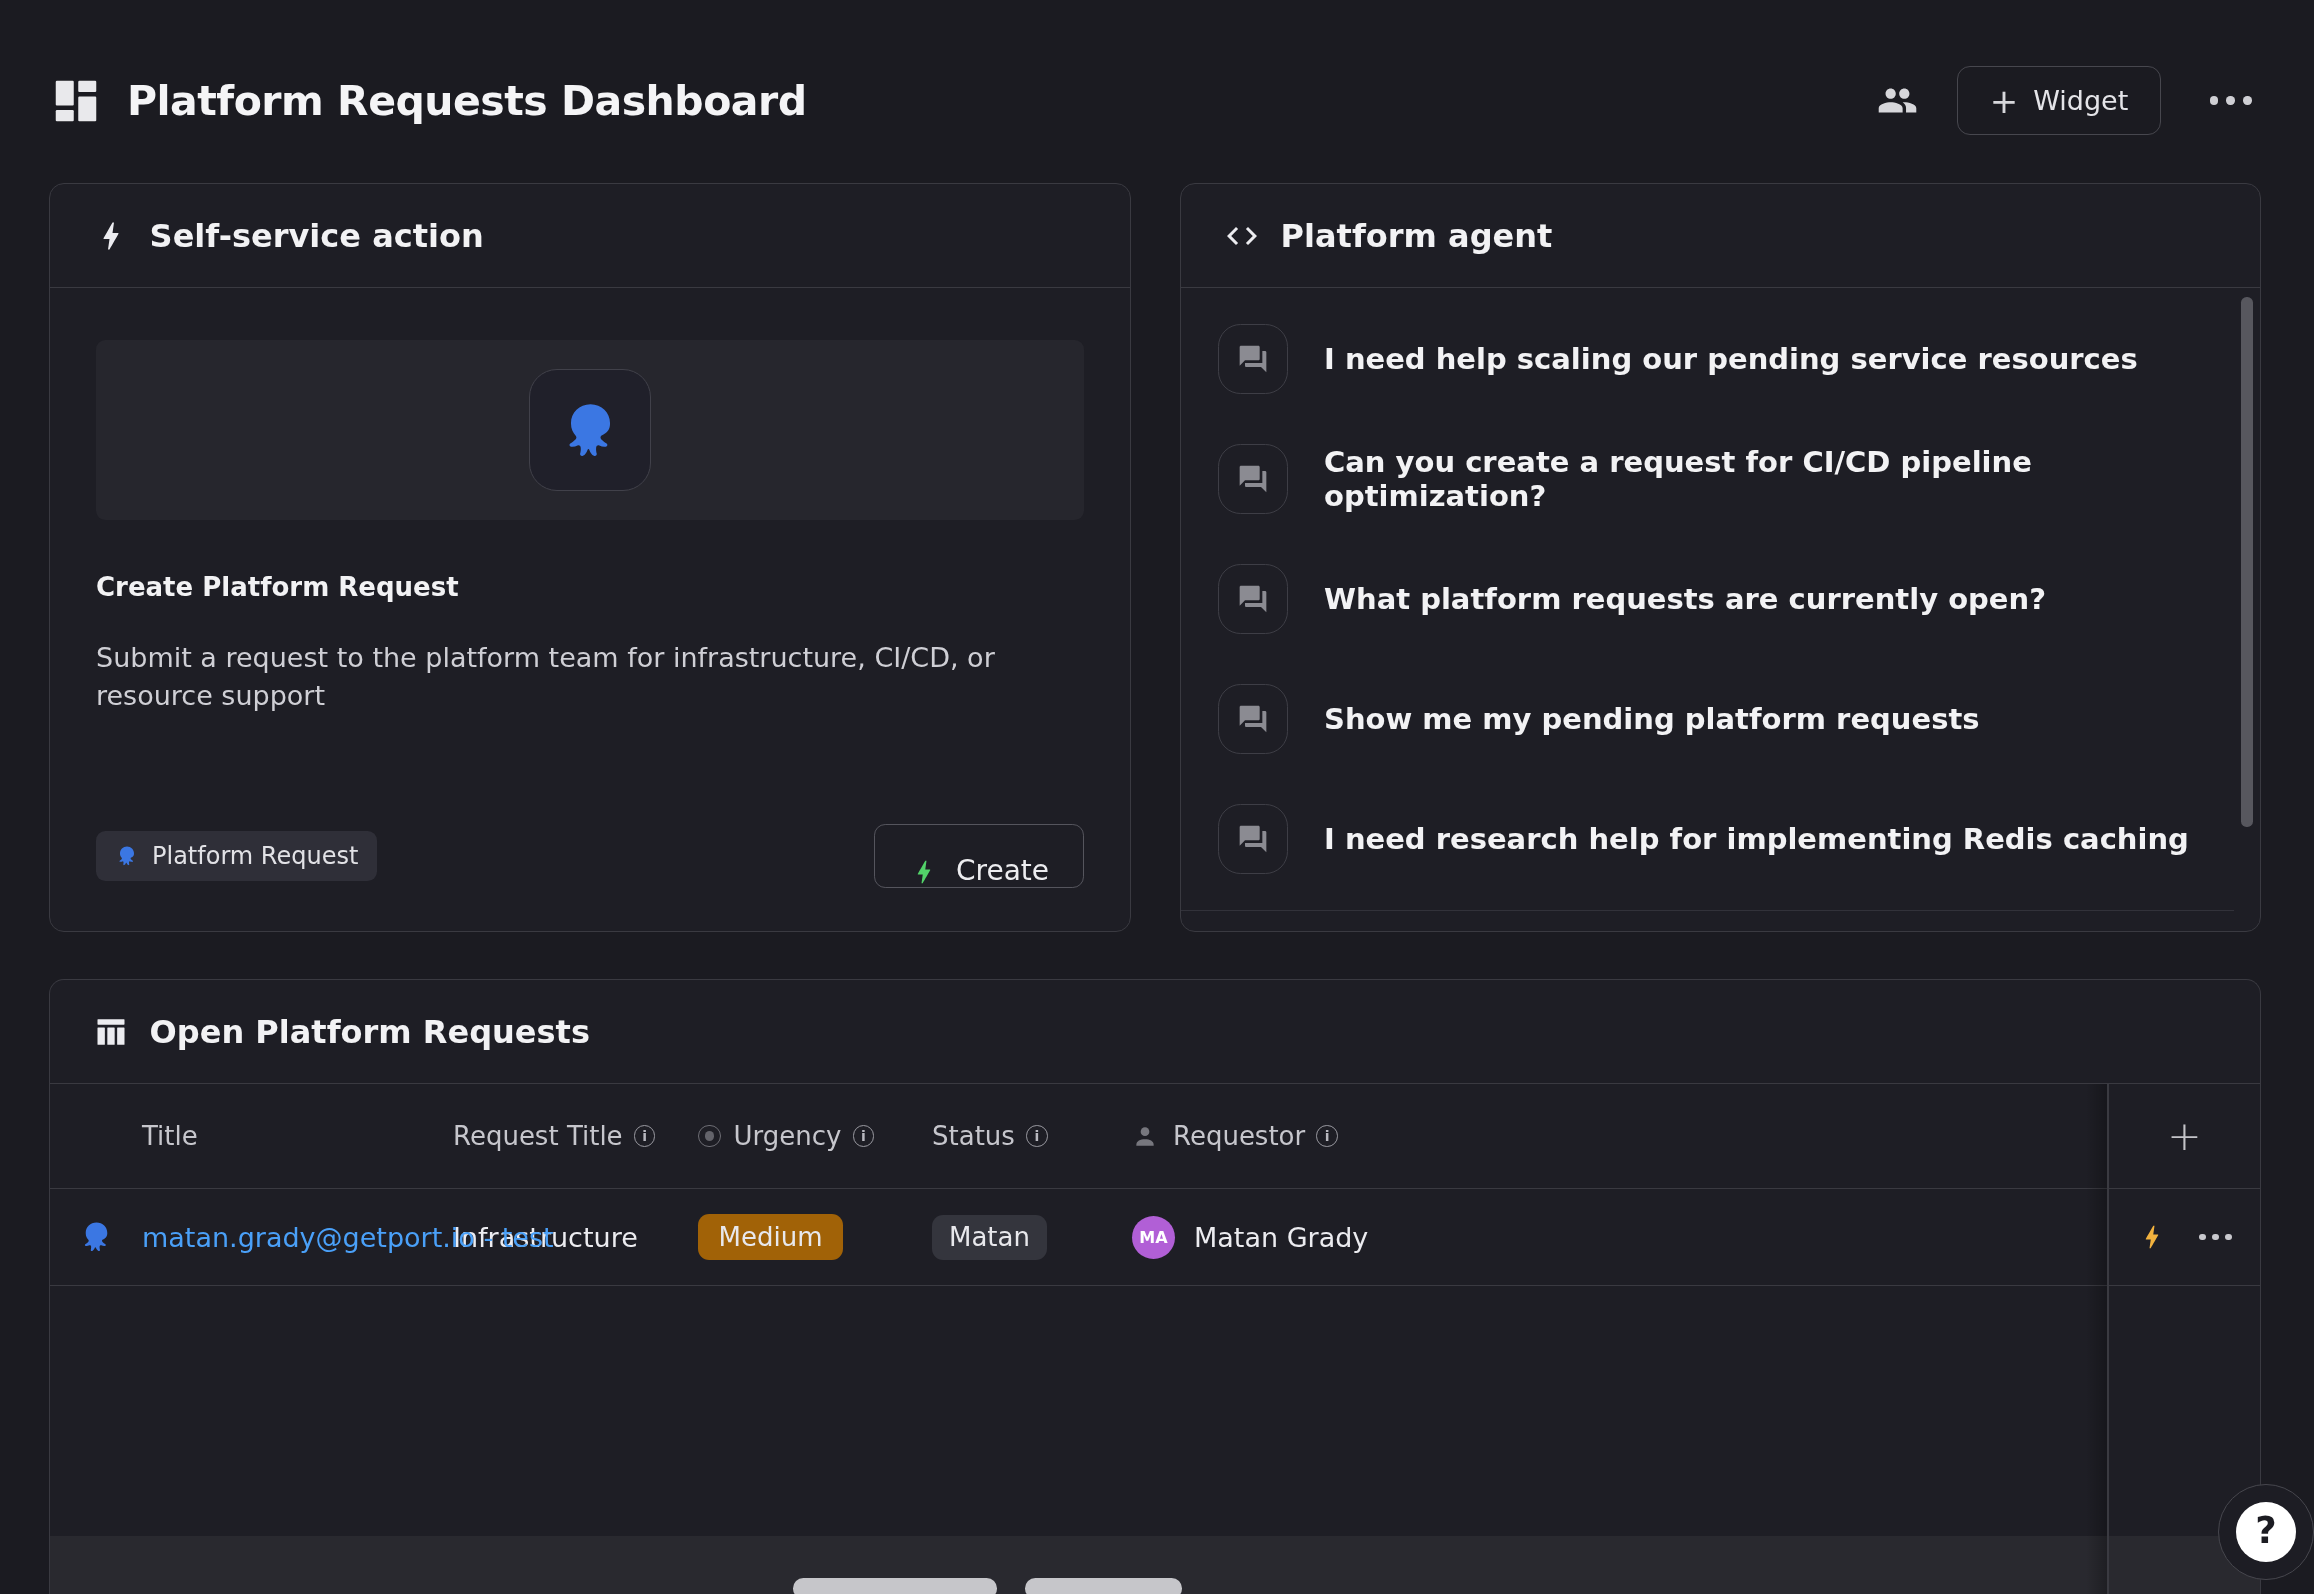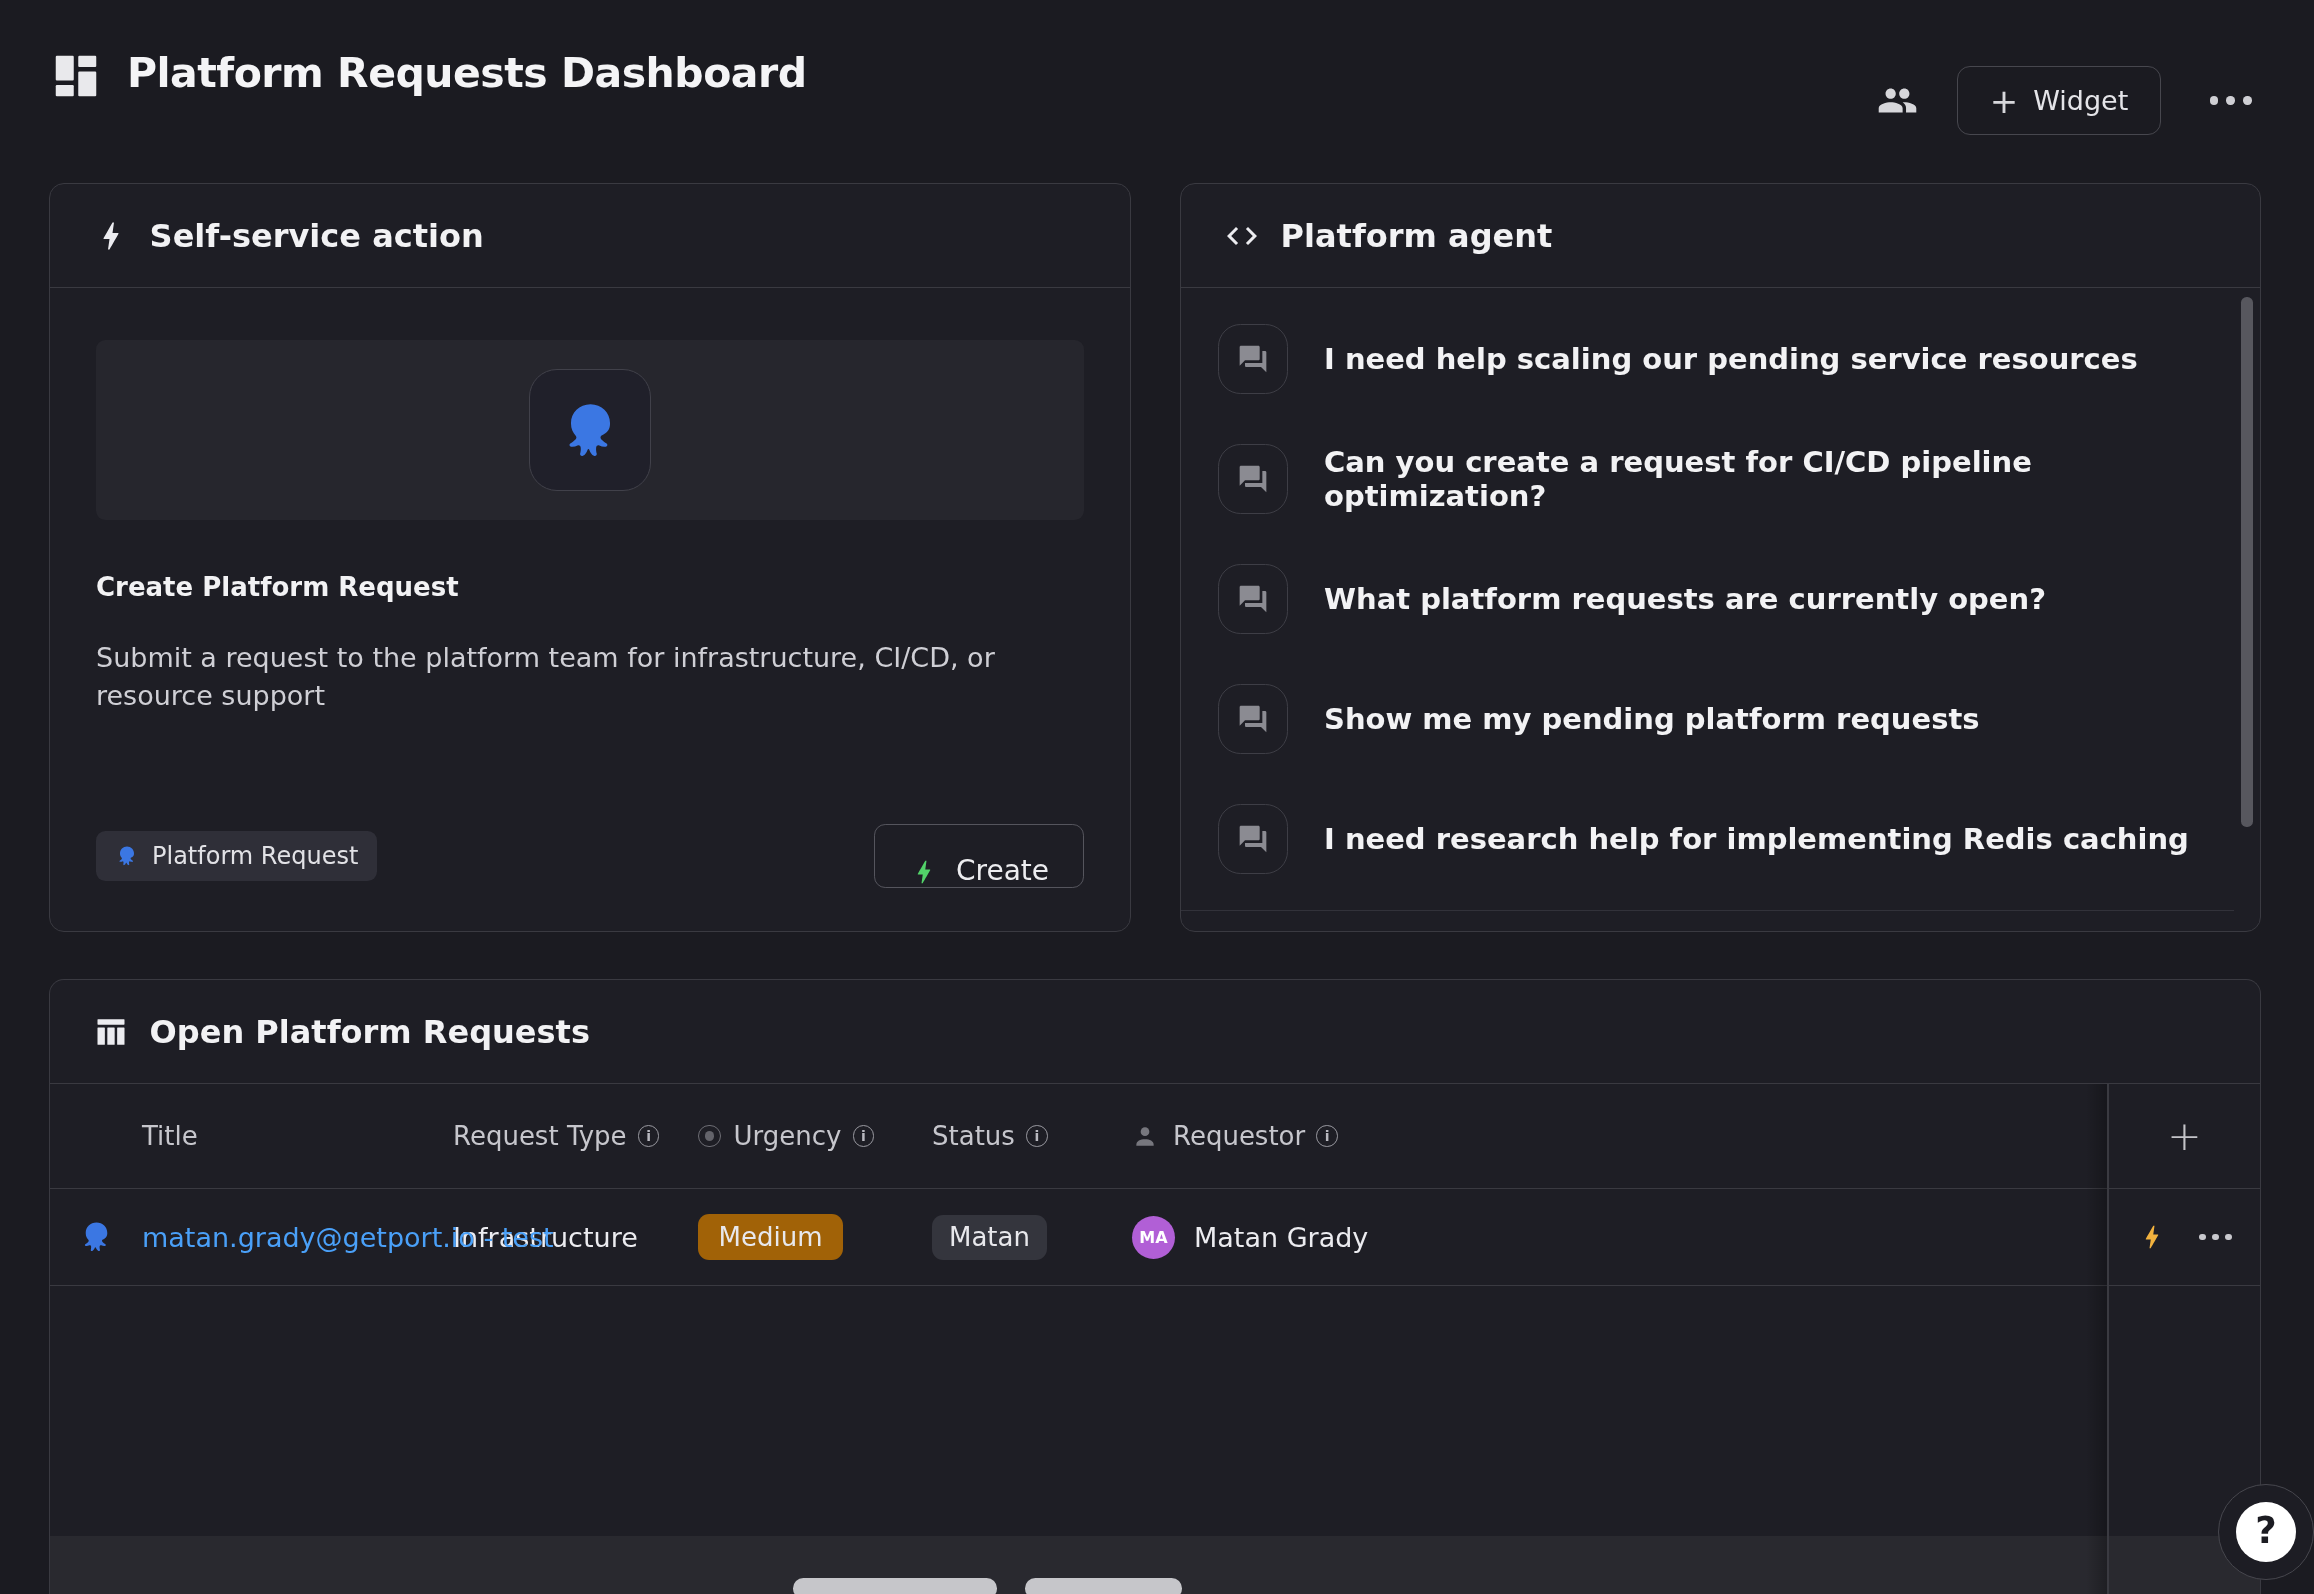--- a/index.html
+++ b/index.html
@@ -9,21 +9,21 @@
     font-family:"DejaVu Sans","Liberation Sans",sans-serif;
     color:#ececf0;
     position:relative;
   }
   #app { position:absolute; inset:0; }
 
   svg { display:block; }
 
   
   .page-header { position:absolute; left:49px; right:53px; top:49px; height:103px;
-    display:flex; }
+    display:flex; align-items:center; }
   .page-header .dash-icon { width:54px; height:54px; color:#e9e9ec; margin-right:24px; }
   .page-title { font-size:41px; font-weight:700; letter-spacing:-0.5px; color:#f4f4f6; }
   .header-right { margin-left:auto; display:flex; align-items:center; gap:39px; }
   .people-icon { width:41px; height:41px; color:#d7d7db; cursor:pointer; }
   .widget-btn { display:flex; align-items:center; gap:15px; height:69px; padding:0 32px;
     border:1.9px solid #47474e; border-radius:13px; background:transparent; color:#e4e4e8;
     font-size:27px; font-family:inherit; cursor:pointer; }
   .widget-btn .plus { font-size:34px; font-weight:400; line-height:1; color:#d7d7db; }
   .dots { display:flex; gap:8.4px; cursor:pointer; padding:9.4px; }
   .dots i { width:8.4px; height:8.4px; border-radius:50%; background:#cfcfd4; }
@@ -256,21 +256,21 @@
     </div>
 
     <div class="tbl-row tbl-header-row">
       <div class="cell c-title">
         <span class="col-label">
             <span>Title</span>
           </span>
       </div>
       <div class="cell c-type">
         <span class="col-label">
-          <span>Request Type</span>
+          <span>Request Title</span>
           <i class="info-icon">i</i>
         </span>
       </div>
       <div class="cell c-urgency">
         <span class="radio-icon">
             <i></i>
           </span>
         <span class="col-label">
           <span>Urgency</span>
           <i class="info-icon">i</i>

